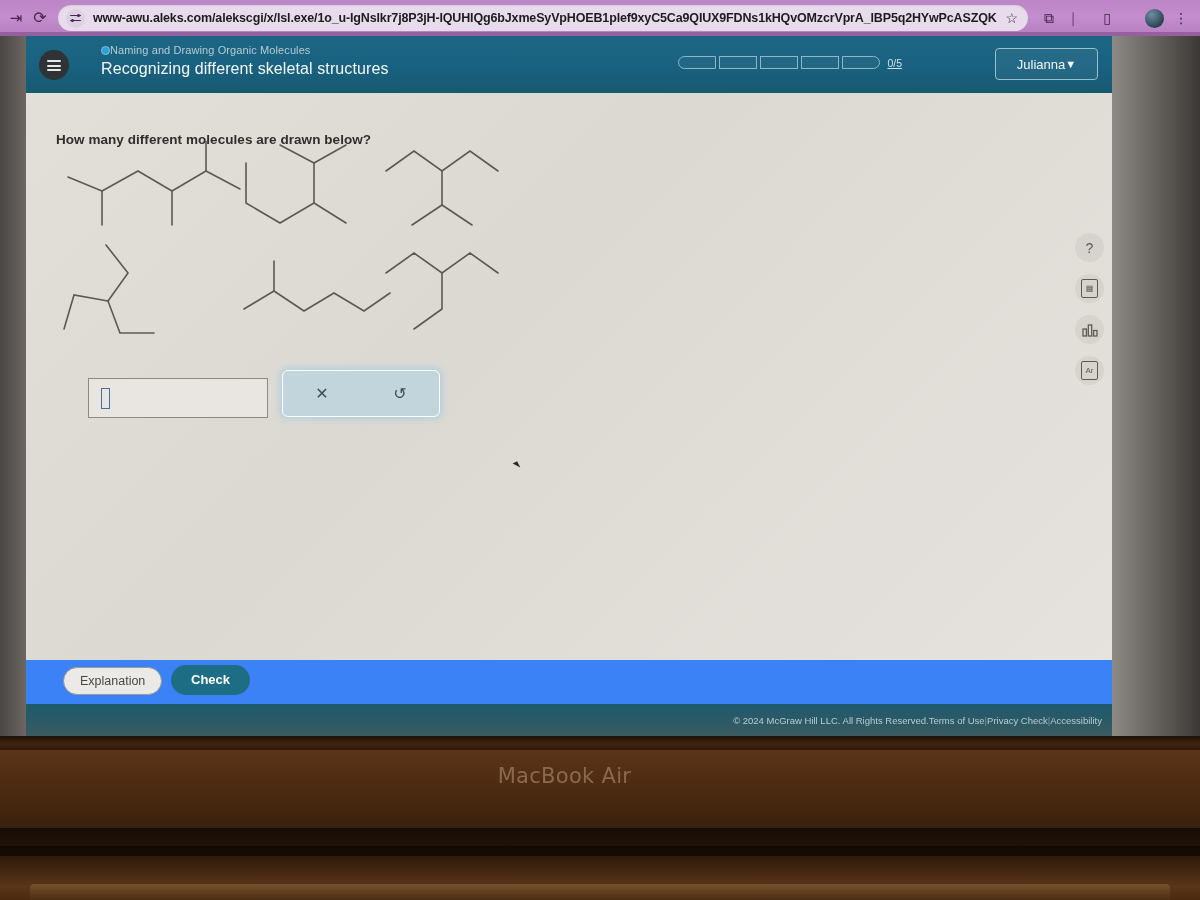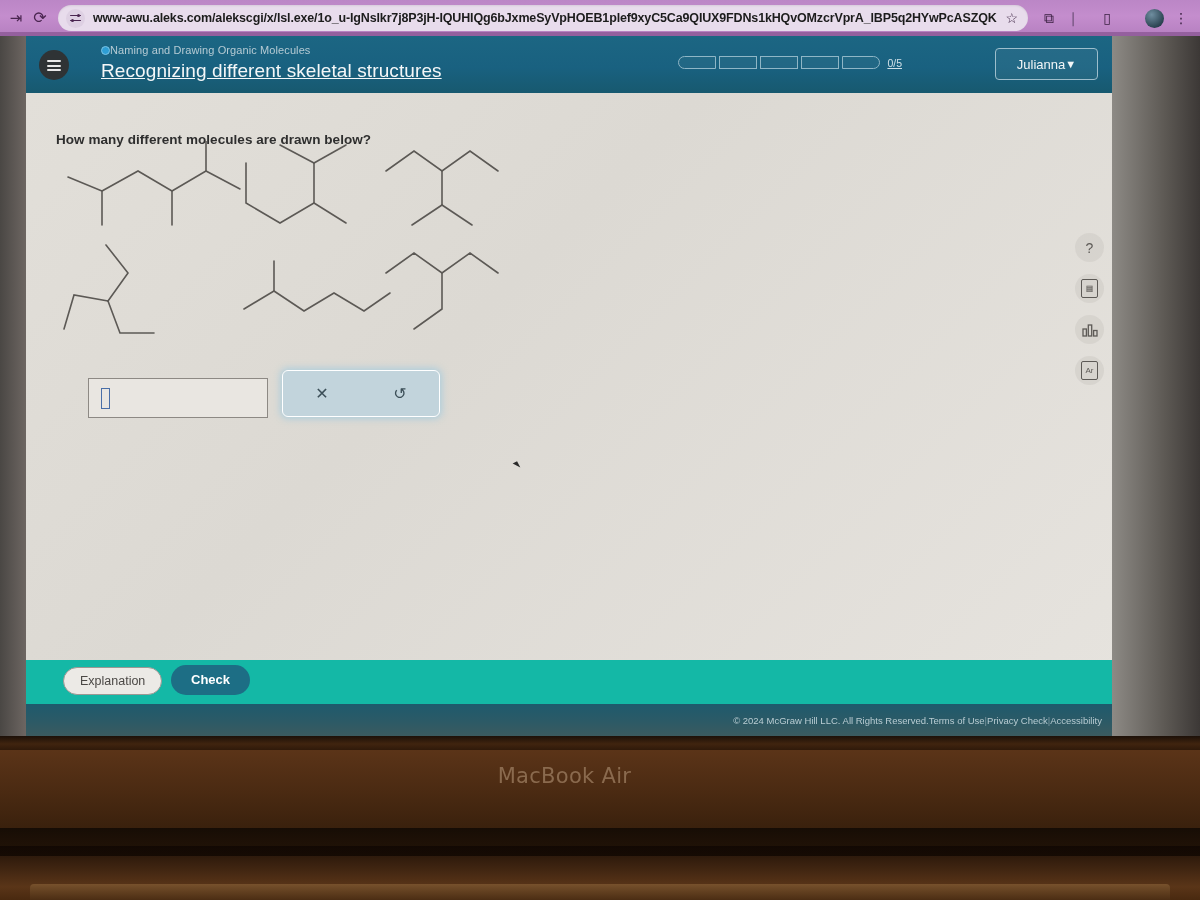--- a/index.html
+++ b/index.html
@@ -108,21 +108,21 @@
     position: absolute; left: 75px; top: 8px;
     font-size: 11px; color: #b6cbd4; letter-spacing: .1px;
     display: flex; align-items: center; 
   }
   #sub-dot {
     width: 9px; height: 9px; border-radius: 50%;
     background: #2e9ed4; border: 1.5px solid #7cc4e6; box-sizing: border-box;
   }
   #hdr-title {
     position: absolute; left: 75px; top: 24px;
-    font-size: 19px; color: #f4f7f8; font-weight: 400; letter-spacing: .1px; text-decoration: underline;
+    font-size: 16px; color: #f4f7f8; font-weight: 400; letter-spacing: .1px;
   }
   #progress-wrap {
     position: absolute; right: 210px; top: 20px;
     display: flex; align-items: center; gap: 7px;
   }
   #pips { display: flex; gap: 3px; }
   .pip {
     width: 38px; height: 13px; border: 1.3px solid #8fb6c6;
     background: rgba(255,255,255,.04);
   }
@@ -180,21 +180,21 @@
     display: flex;
   }
   .tool-btn {
     flex: 1; display: flex; align-items: center; justify-content: center;
     color: #3c4f58; font-size: 16px;
   }
 
   
   #action-bar {
     position: absolute; left: 0; bottom: 32px; width: 1086px; height: 44px;
-    background: #14b8a6;
+    background: #3b82f6;
   }
   #btn-explanation {
     position: absolute; left: 37px; top: 7px; height: 28px; padding: 0 16px;
     border: 1.1px solid #9b9894; border-radius: 14px; background: #eceae6;
     color: #4b4845; font-size: 12.5px; line-height: 26px;
   }
   #btn-check {
     position: absolute; left: 145px; top: 5px; height: 30px; padding: 0 20px;
     border-radius: 15px; background: #1d6e85;
     color: #fff; font-size: 13px; font-weight: 700; line-height: 30px;

